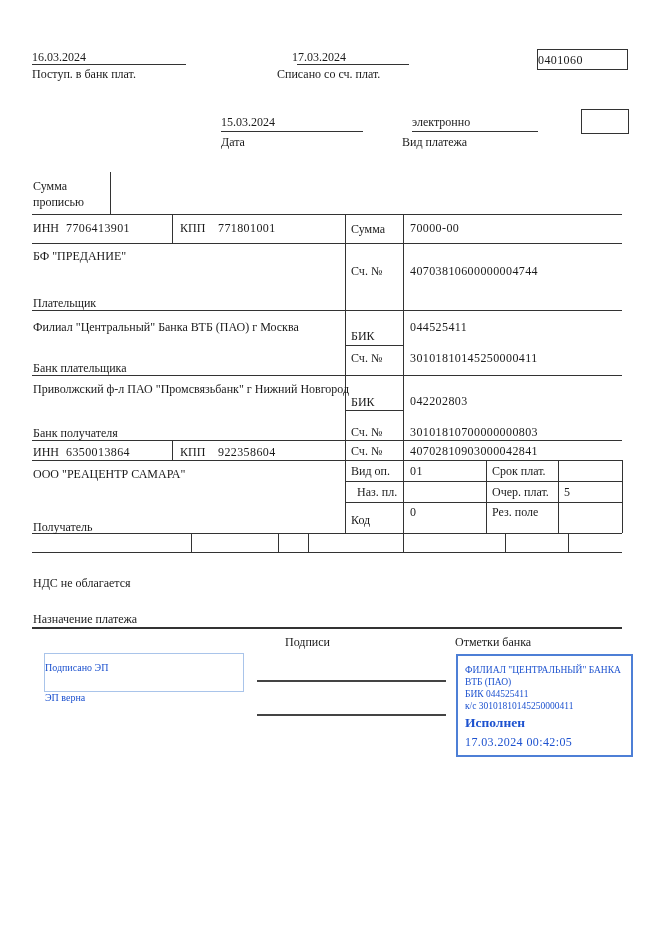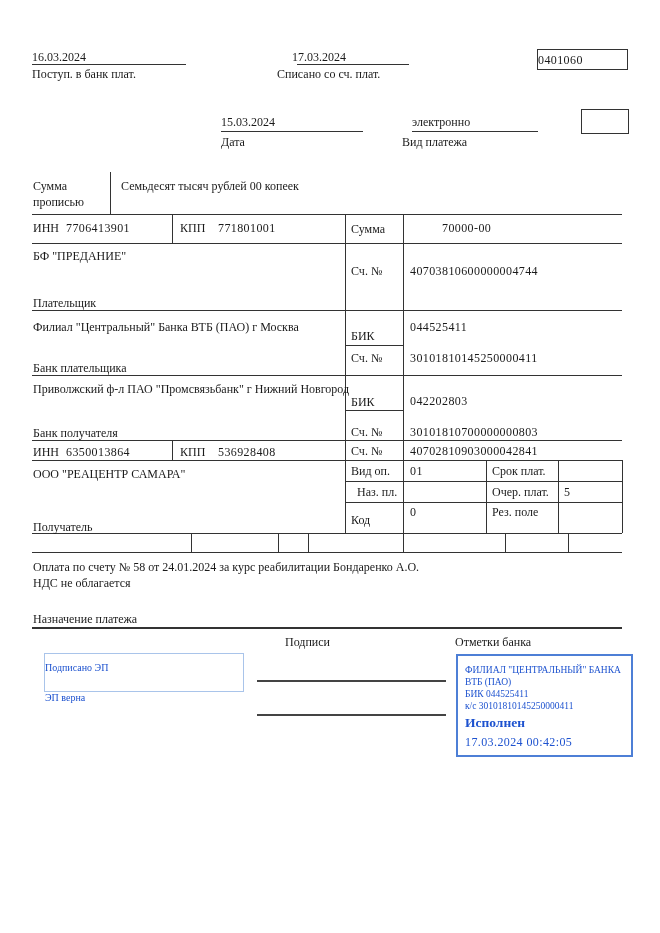--- a/index.html
+++ b/index.html
@@ -47,21 +47,20 @@
 
   <div class="abs c" style="left:412px;top:115px;width:126px;">электронно</div>
   <div class="hl" style="left:412px;top:131px;width:126px;"></div>
   <div class="abs c" style="left:402px;top:135px;width:146px;">Вид платежа</div>
 
   <div class="box" style="left:581px;top:109px;width:48px;height:25px;"></div>
 
   <div class="abs" style="left:33px;top:179px;">Сумма</div>
   <div class="abs" style="left:33px;top:195px;">прописью</div>
   <div class="vl" style="left:110px;top:172px;height:42px;"></div>
-  <div class="abs" style="left:121px;top:179px;">Семьдесят тысяч рублей 00 копеек</div>
 
   <div class="hl" style="left:32px;top:214px;width:590px;"></div>
   <div class="hl" style="left:32px;top:243px;width:590px;"></div>
   <div class="hl" style="left:32px;top:310px;width:590px;"></div>
   <div class="hl" style="left:345px;top:345px;width:58px;"></div>
   <div class="hl" style="left:32px;top:375px;width:590px;"></div>
   <div class="hl" style="left:345px;top:410px;width:58px;"></div>
   <div class="hl" style="left:32px;top:440px;width:590px;"></div>
   <div class="hl" style="left:32px;top:460px;width:590px;"></div>
   <div class="hl" style="left:345px;top:481px;width:277px;"></div>
@@ -82,21 +81,21 @@
   <div class="vl" style="left:308px;top:533px;height:19px;"></div>
   <div class="vl" style="left:403px;top:533px;height:19px;"></div>
   <div class="vl" style="left:505px;top:533px;height:19px;"></div>
   <div class="vl" style="left:568px;top:533px;height:19px;"></div>
 
   <div class="abs" style="left:33px;top:221px;">ИНН</div>
   <div class="abs num" style="left:66px;top:221px;">7706413901</div>
   <div class="abs" style="left:180px;top:221px;">КПП</div>
   <div class="abs num" style="left:218px;top:221px;">771801001</div>
   <div class="abs" style="left:351px;top:222px;">Сумма</div>
-  <div class="abs num" style="left:410px;top:221px;margin-left:32px;">70000-00</div>
+  <div class="abs num" style="left:410px;top:221px;">70000-00</div>
 
   <div class="abs" style="left:33px;top:249px;">БФ "ПРЕДАНИЕ"</div>
   <div class="abs" style="left:351px;top:264px;">Сч. №</div>
   <div class="abs num" style="left:410px;top:264px;">40703810600000004744</div>
   <div class="abs" style="left:33px;top:296px;">Плательщик</div>
 
   <div class="abs" style="left:33px;top:320px;">Филиал "Центральный" Банка ВТБ (ПАО) г Москва</div>
   <div class="abs" style="left:351px;top:329px;">БИК</div>
   <div class="abs num" style="left:410px;top:320px;">044525411</div>
   <div class="abs" style="left:351px;top:351px;">Сч. №</div>
@@ -106,21 +105,21 @@
   <div class="abs" style="left:33px;top:382px;">Приволжский ф-л ПАО "Промсвязьбанк" г Нижний Новгород</div>
   <div class="abs" style="left:351px;top:395px;">БИК</div>
   <div class="abs num" style="left:410px;top:394px;">042202803</div>
   <div class="abs" style="left:351px;top:425px;">Сч. №</div>
   <div class="abs num" style="left:410px;top:425px;">30101810700000000803</div>
   <div class="abs" style="left:33px;top:426px;">Банк получателя</div>
 
   <div class="abs" style="left:33px;top:445px;">ИНН</div>
   <div class="abs num" style="left:66px;top:445px;">6350013864</div>
   <div class="abs" style="left:180px;top:445px;">КПП</div>
-  <div class="abs num" style="left:218px;top:445px;">536928408</div>
+  <div class="abs num" style="left:218px;top:445px;">922358604</div>
   <div class="abs" style="left:351px;top:444px;">Сч. №</div>
   <div class="abs num" style="left:410px;top:444px;">40702810903000042841</div>
 
   <div class="abs" style="left:33px;top:467px;">ООО "РЕАЦЕНТР САМАРА"</div>
   <div class="abs" style="left:33px;top:520px;">Получатель</div>
 
   <div class="abs" style="left:351px;top:464px;">Вид оп.</div>
   <div class="abs num" style="left:410px;top:464px;">01</div>
   <div class="abs" style="left:492px;top:464px;">Срок плат.</div>
   <div class="abs" style="left:564px;top:464px;"></div>
@@ -128,21 +127,20 @@
   <div class="abs" style="left:351px;top:485px;margin-left:6px;">Наз. пл.</div>
   <div class="abs" style="left:410px;top:485px;"></div>
   <div class="abs" style="left:492px;top:485px;">Очер. плат.</div>
   <div class="abs num" style="left:564px;top:485px;">5</div>
 
   <div class="abs" style="left:351px;top:513px;">Код</div>
   <div class="abs num" style="left:410px;top:505px;">0</div>
   <div class="abs" style="left:492px;top:505px;">Рез. поле</div>
   <div class="abs" style="left:564px;top:505px;"></div>
 
-  <div class="abs" style="left:33px;top:560px;">Оплата по счету № 58 от 24.01.2024 за курс реабилитации Бондаренко А.О.</div>
   <div class="abs" style="left:33px;top:576px;">НДС не облагается</div>
   <div class="abs" style="left:33px;top:612px;">Назначение платежа</div>
   <div class="hl" style="left:32px;top:627px;width:590px;height:2px;"></div>
 
   <div class="abs c" style="left:285px;top:635px;width:100px;">Подписи</div>
   <div class="abs c" style="left:455px;top:635px;width:140px;">Отметки банка</div>
 
   <div class="bluebox" style="left:44px;top:653px;width:200px;height:39px;">
     <div class="abs c blue s10" style="left:0;top:8px;width:198px;">Подписано ЭП</div>
     <div class="abs c blue s10" style="left:0;top:38px;width:198px;">ЭП верна</div>

